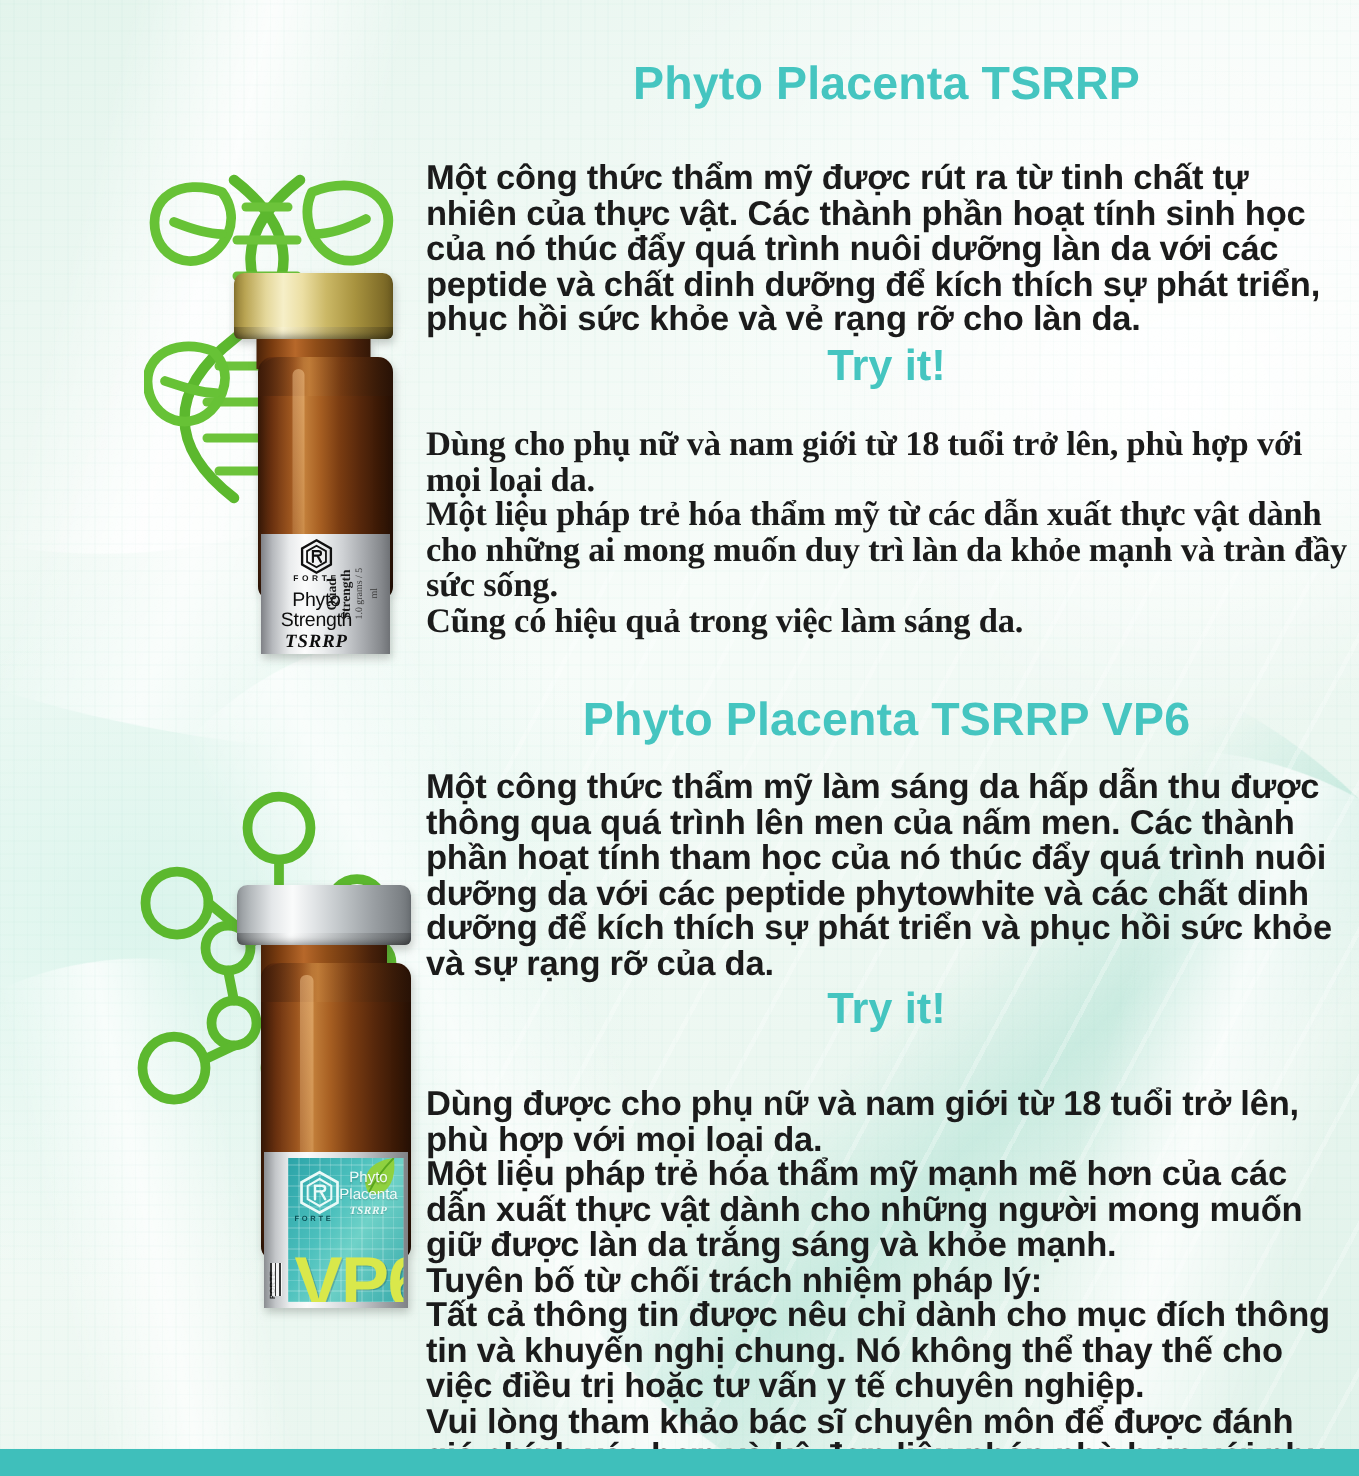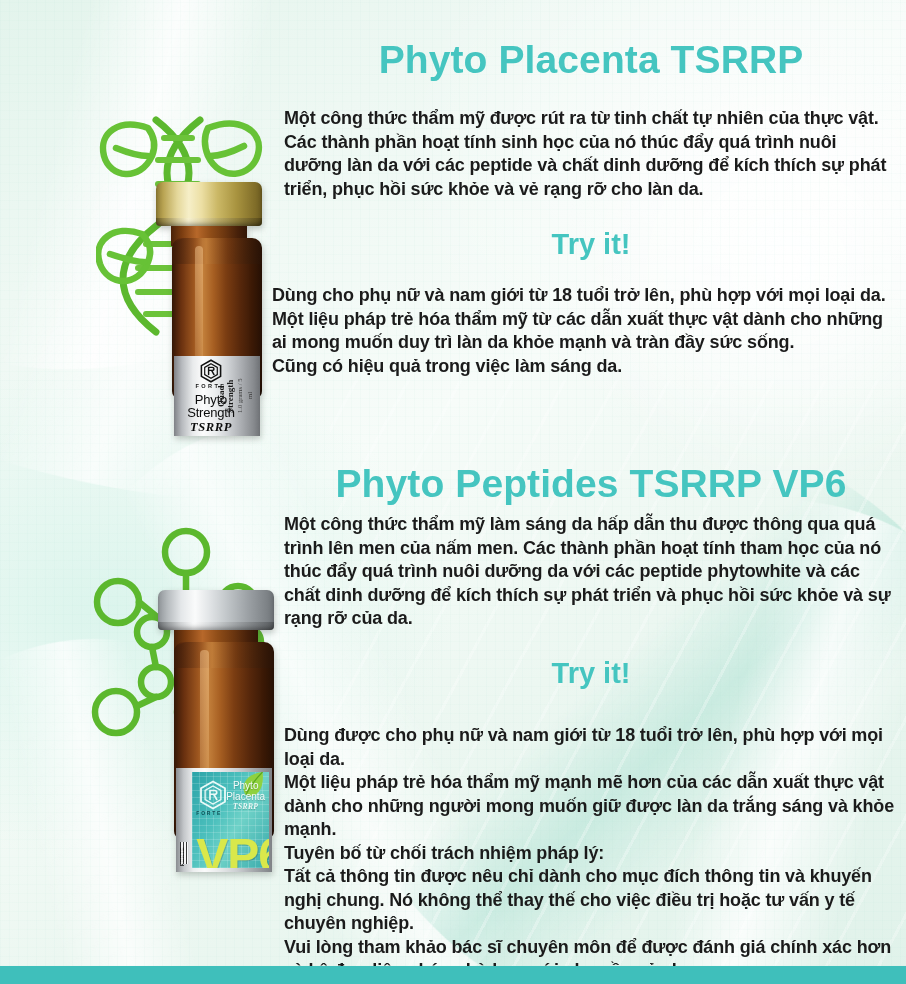--- a/index.html
+++ b/index.html
@@ -90,49 +90,49 @@
   
   .bottom-bar {
     position: absolute;
     left: 0; right: 0; bottom: 0;
     height: 18px;
     background: #3fbfbb;
   }
 
   .section-title {
     color: #45c5c0;
-    font-size: 39px;
+    font-size: 31px;
     font-weight: bold;
     text-align: center;
     letter-spacing: 0.1px;
     line-height: 1.15;
   }
 
   .try-it {
     color: #45c5c0;
     font-size: 29px;
     font-weight: bold;
     text-align: center;
     line-height: 1.1;
   }
 
   .body-text {
     color: #1b1b1b;
-    font-size: 18px;
+    font-size: 23px;
     font-weight: bold;
     line-height: 23.5px;
     letter-spacing: -0.15px;
   }
   .body-text p { margin: 0; }
 
   
   #title-1 { position: absolute; left: 284px; top: 38px; width: 614px; }
   #para-1  { position: absolute; left: 284px; top: 107px; width: 614px; }
   #tryit-1 { position: absolute; left: 284px; top: 229px; width: 614px; }
-  #para-2  { position: absolute; left: 272px; top: 284px; width: 614px; }
+  #para-2  { position: absolute; left: 284px; top: 284px; width: 614px; font-family: Liberation Serif, serif; }
 
   #title-2 { position: absolute; left: 284px; top: 462px; width: 614px; }
   #para-3  { position: absolute; left: 284px; top: 513px; width: 614px; }
   #tryit-2 { position: absolute; left: 284px; top: 658px; width: 614px; }
   #para-4  { position: absolute; left: 284px; top: 724px; width: 614px; }
 
   
   .vial-wrap { position: absolute; }
   #vial-1 { left: 96px; top: 112px; width: 190px; height: 290px; }
   #vial-2 { left: 88px; top: 516px; width: 200px; height: 330px; }
@@ -442,21 +442,21 @@
             <span class="sv2">1.0 grams / 5 ml</span>
           </div>
         </div>
       </div>
       <div class="cap cap-gold">
         <div class="cap-rim"></div>
       </div>
     </div>
   </div>
 
-  <div class="section-title" id="title-2">Phyto Peptides TSRRP VP6</div>
+  <div class="section-title" id="title-2">Phyto Placenta TSRRP VP6</div>
 
   <div class="body-text" id="para-3">
     <p>Một công thức thẩm mỹ làm sáng da hấp dẫn thu được thông qua quá trình lên men của nấm men. Các thành phần hoạt tính tham học của nó thúc đẩy quá trình nuôi dưỡng da với các peptide phytowhite và các chất dinh dưỡng để kích thích sự phát triển và phục hồi sức khỏe và sự rạng rỡ của da.</p>
   </div>
 
   <div class="try-it" id="tryit-2">Try it!</div>
 
   <div class="body-text" id="para-4" style="white-space: pre-line;">Dùng được cho phụ nữ và nam giới từ 18 tuổi trở lên, phù hợp với mọi loại da.
 Một liệu pháp trẻ hóa thẩm mỹ mạnh mẽ hơn của các dẫn xuất thực vật dành cho những người mong muốn giữ được làn da trắng sáng và khỏe mạnh.
 Tuyên bố từ chối trách nhiệm pháp lý:

